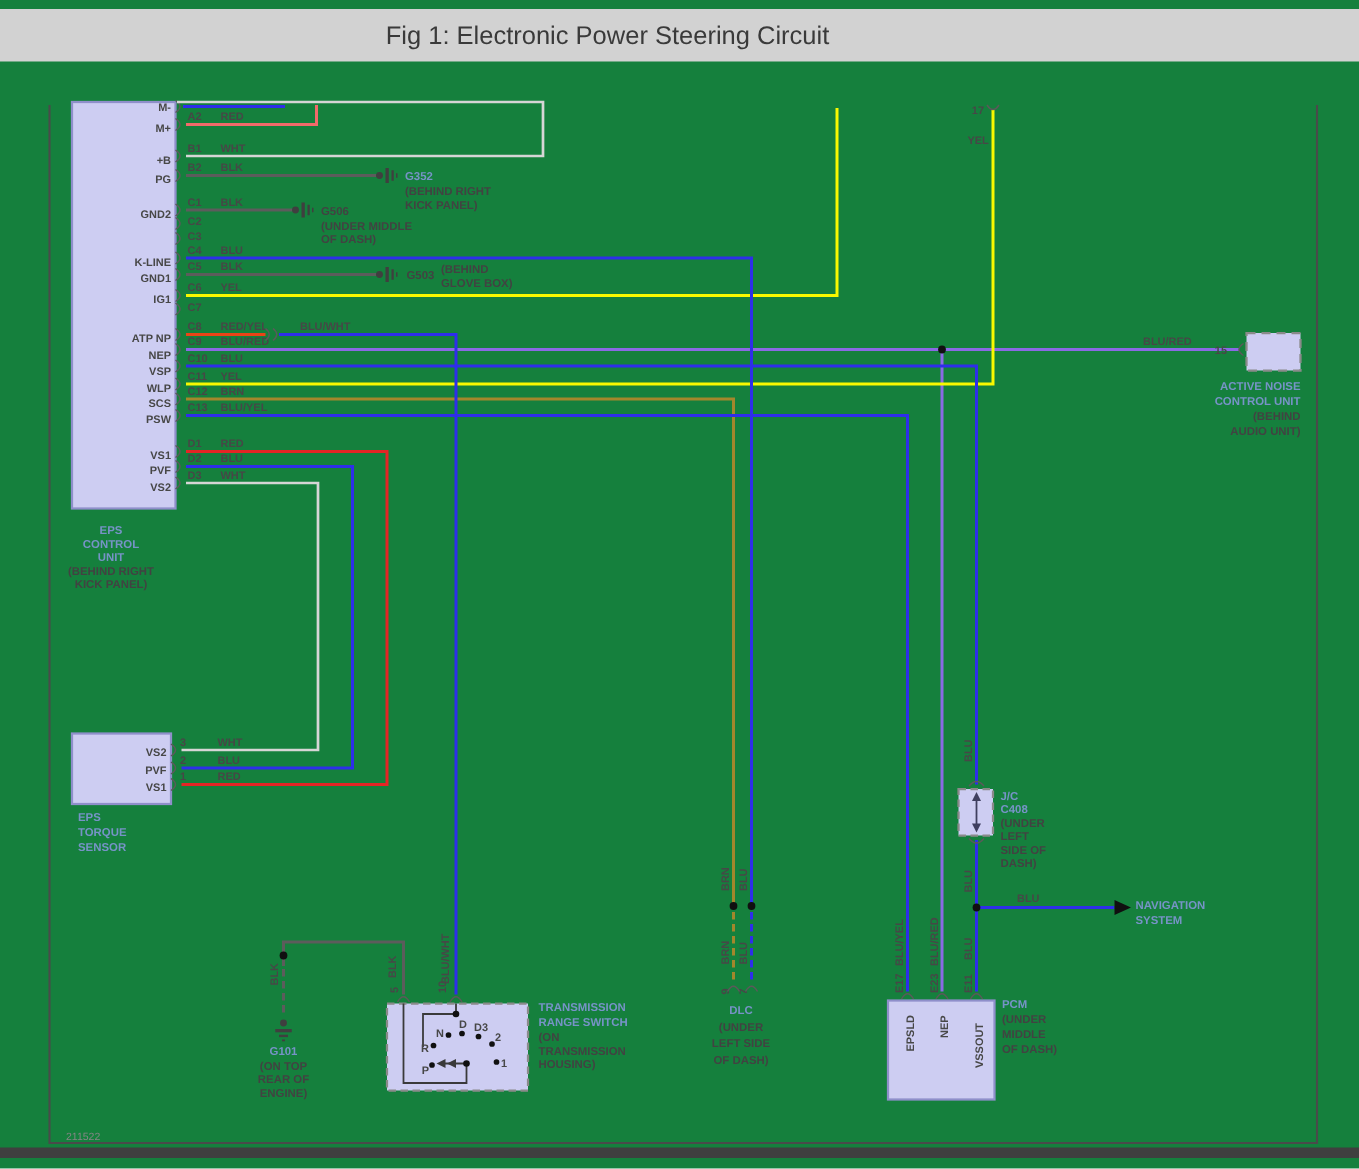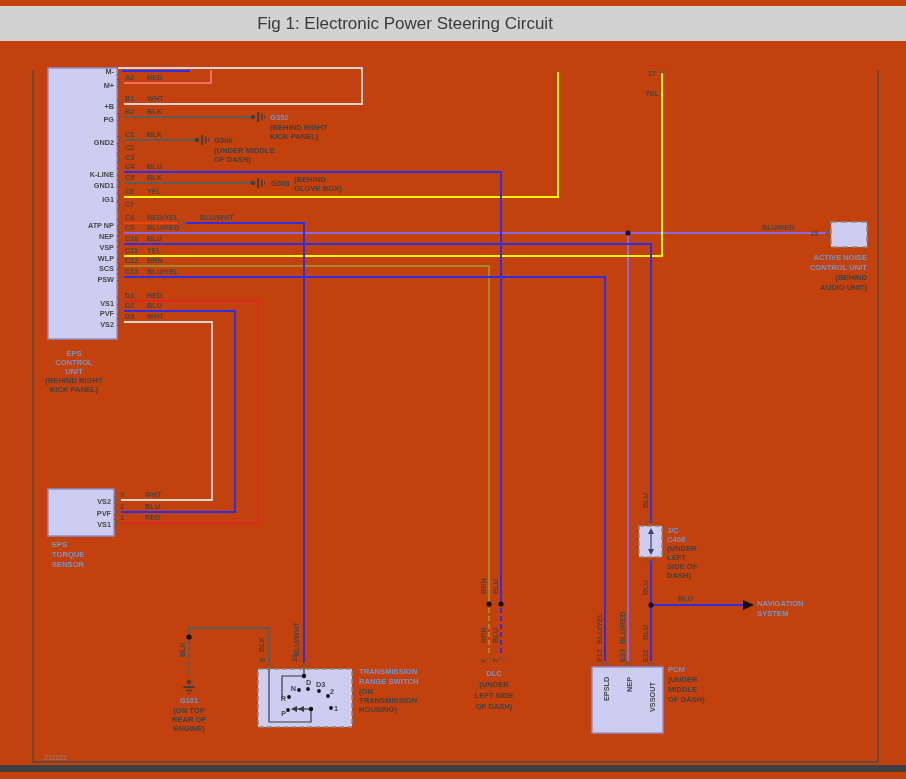--- a/index.html
+++ b/index.html
@@ -1,16 +1,16 @@
 <!DOCTYPE html>
 <html><head>
 <meta charset="utf-8">
 <style>
   html,body{margin:0;padding:0;background:#fff;}
-  .page{position:relative;width:906px;height:779px;background:#c2410c;overflow:hidden;
+  .page{position:relative;width:906px;height:779px;background:#15803d;overflow:hidden;
         font-family:"Liberation Sans",sans-serif;}
   svg text{font-family:"Liberation Sans",sans-serif;}
   .title-t{font-size:17px;fill:#3a3a3a;}
   .doc-t{font-size:7px;fill:#858585;}
   .lbl{font-size:7.3px;font-weight:bold;fill:#474747;}
   .sig{font-size:7.3px;font-weight:bold;fill:#474747;}
   .comp{font-size:7.6px;font-weight:bold;fill:#7793c7;}
   .loc{font-size:7.6px;font-weight:bold;fill:#424242;}
   .w{fill:none;stroke-width:2;}
   .w1{fill:none;stroke-width:1.8;}

